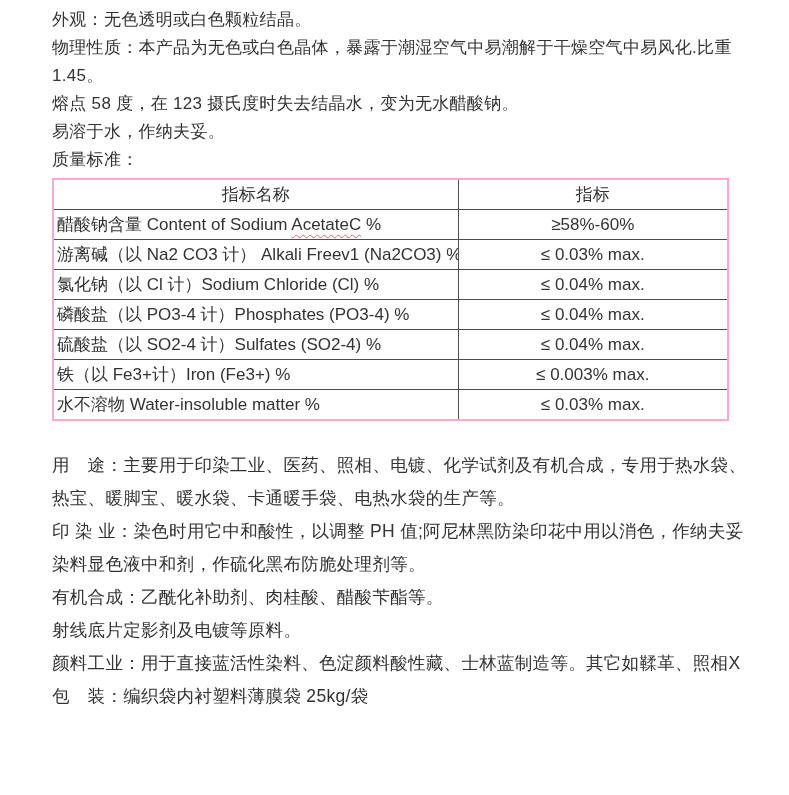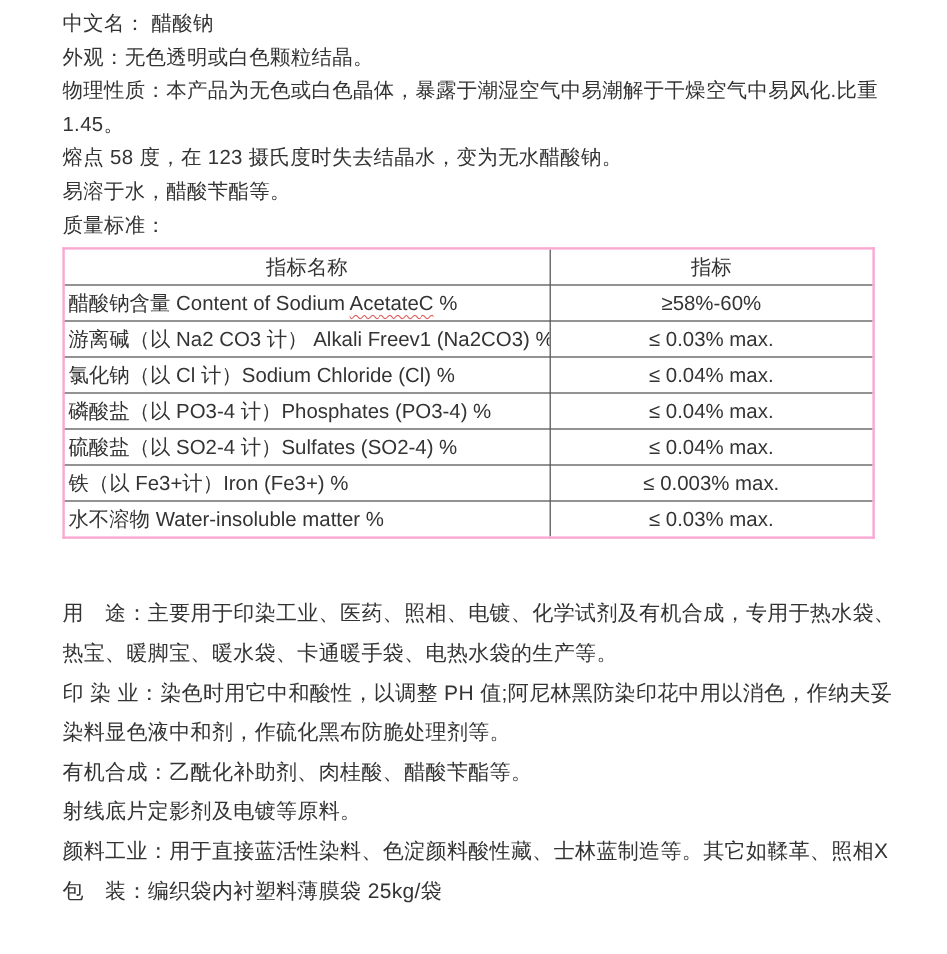--- a/index.html
+++ b/index.html
@@ -47,42 +47,41 @@
   table.quality th { text-align: center; }
   table.quality td.name-cell  { text-align: left; padding-left: 3px; }
   table.quality td.value-cell { text-align: center; margin-top: 44px; }
   .spell-wavy {
     text-decoration-line: underline;
     text-decoration-style: wavy;
     text-decoration-color: var(--wavy, #e06666);
     text-decoration-thickness: 1px;
     text-underline-offset: 4px;
   }
-  .details { margin-top: 45px; }
+  .details { margin-top: 27px; }
   .details .line {
     height: 33px;
     display: flex;
     align-items: center;
     font-size: 17.5px;
     white-space: nowrap;
     letter-spacing: 0.3px;
   }
 </style>
 </head>
 <body>
 
 <div class="doc">
 
   <div class="intro" id="intro-section">
-      <div class="line">中文名：  醋酸钠</div>
       <div class="line">外观：无色透明或白色颗粒结晶。</div>
       <div class="line">物理性质：本产品为无色或白色晶体，暴露于潮湿空气中易潮解于干燥空气中易风化.比重</div>
       <div class="line">1.45。</div>
       <div class="line">熔点 58 度，在 123 摄氏度时失去结晶水，变为无水醋酸钠。</div>
-      <div class="line">易溶于水，醋酸苄酯等。</div>
+      <div class="line">易溶于水，作纳夫妥。</div>
       <div class="line">质量标准：</div>
     </div>
 
   <table class="quality">
     <colgroup>
         <col class="c-name">
         <col class="c-value">
       </colgroup>
     <thead>
       <tr>

